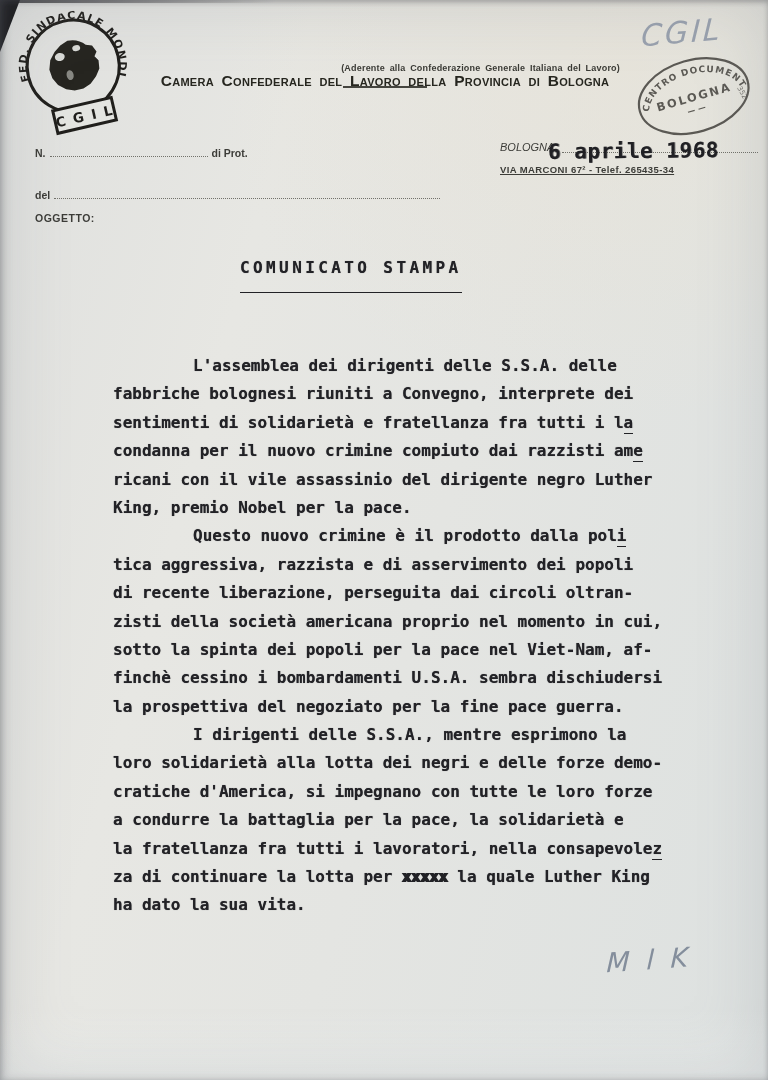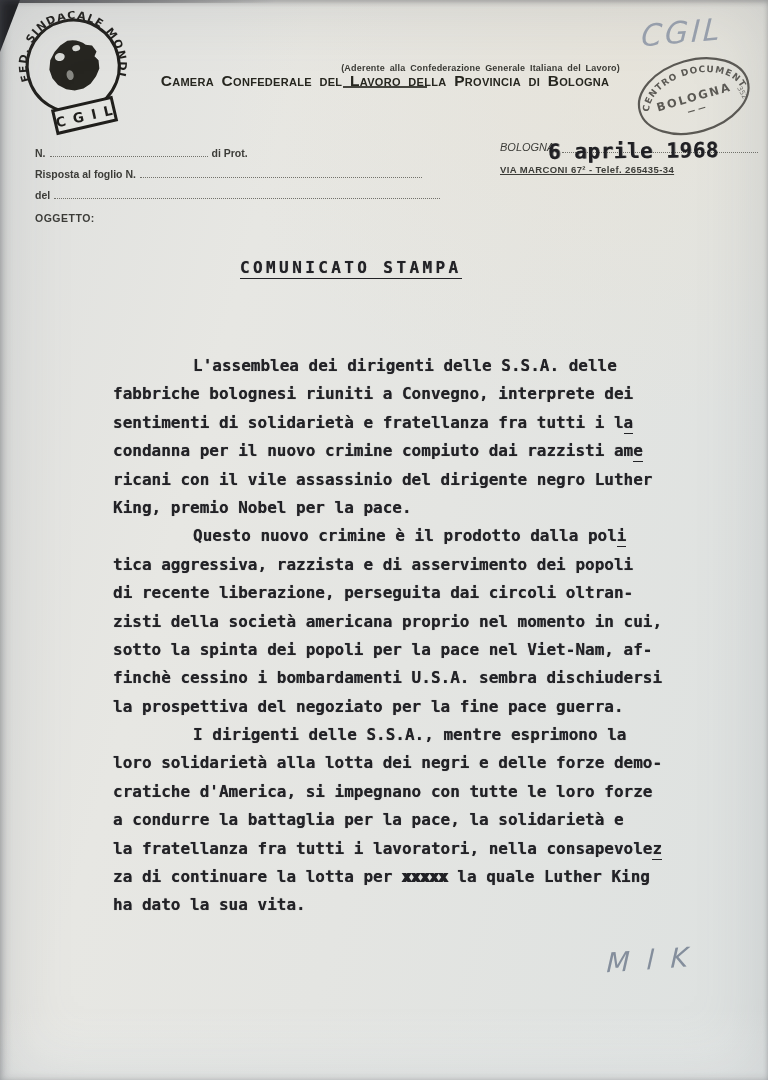--- a/index.html
+++ b/index.html
@@ -43,21 +43,21 @@
   .city{position:absolute;left:500px;top:141px;font-size:11px;font-weight:400;font-style:italic;color:#3c3c38;}
   .city-dots{position:absolute;left:562px;top:140px;width:196px;height:12px;border-bottom:1.5px dotted #72726b;}
   .address{position:absolute;left:500px;top:164px;font-size:9.5px;font-weight:600;letter-spacing:.4px;color:#3c3c38;text-decoration:underline;}
   .typed-date{position:absolute;left:548px;top:139px;font-family:"DejaVu Sans Mono",monospace;
     font-size:21px;font-weight:700;letter-spacing:.5px;color:#202024;transform:rotate(-.6deg);
     text-shadow:.8px 0 0 rgba(25,25,30,.6);}
 
   
   .doc-title{position:absolute;left:240px;top:258px;font-family:"DejaVu Sans Mono",monospace;
     font-size:16px;font-weight:700;letter-spacing:3.4px;color:var(--type);
-    border-bottom:1.8px solid currentColor;padding-bottom:1px;
+    border-bottom:1.8px solid currentColor;padding-bottom:15px;
     text-shadow:0 0 .7px rgba(30,30,34,.7);}
   .body-text{position:absolute;left:113px;top:352px;width:600px;
     font-family:"DejaVu Sans Mono",monospace;font-size:16px;font-weight:700;color:var(--type);}
   .tline{height:28.4px;line-height:28.4px;white-space:pre;text-shadow:0 0 .7px rgba(30,30,34,.7);}
   .tline.ind{padding-left:80px;}
   .usuf{border-bottom:1.6px solid currentColor;padding-bottom:1px;}
   .xstrike{font-weight:800;letter-spacing:-.5px;
     text-shadow:.9px 0 0 currentColor,-.9px 0 0 currentColor;}
   .hand-mlk{position:absolute;left:595px;top:928px;width:120px;height:64px;}
 </style>
@@ -108,23 +108,20 @@
       </text>
       <text x="62" y="51" text-anchor="middle" font-family="DejaVu Sans" font-size="11.5" font-weight="bold" letter-spacing="2" fill="#504e49">BOLOGNA</text>
       <line x1="52" y1="60" x2="72" y2="60" stroke="#504e49" stroke-width="1.2" stroke-dasharray="7 4"></line>
       <text x="106" y="50" font-family="DejaVu Sans" font-size="7" fill="#504e49" opacity=".85" transform="rotate(78 106 50)">352</text>
     </svg>
   </div>
 
   <div class="proto row-n">
     <span>N.</span><span class="dots" style="width:158px"></span><span>di Prot.</span>
   </div>
-  <div class="proto row-risposta">
-    <span>Risposta al foglio N.</span><span class="dots" style="width:282px"></span>
-  </div>
   <div class="proto row-del">
     <span>del</span><span class="dots" style="width:386px"></span>
   </div>
   <div class="proto row-oggetto">OGGETTO:</div>
 
   <div class="city">BOLOGNA,</div>
   <div class="city-dots"></div>
   <div class="address">VIA MARCONI 67² - Telef. 265435-34</div>
   <div class="typed-date">6 aprile 1968</div>
 

